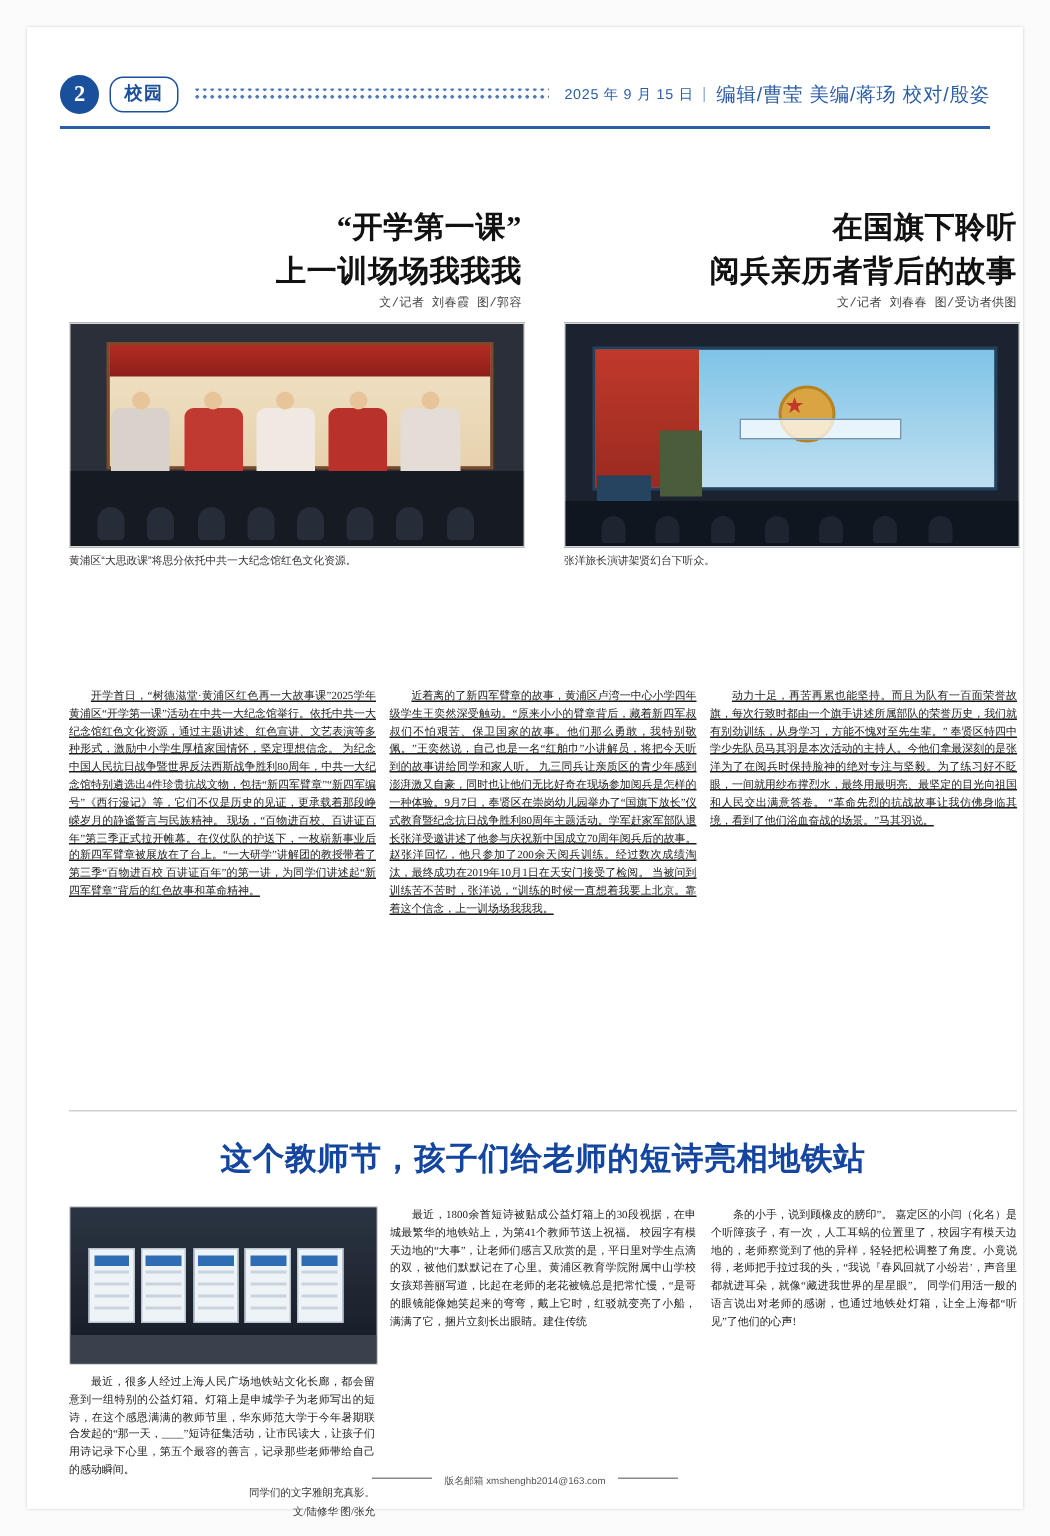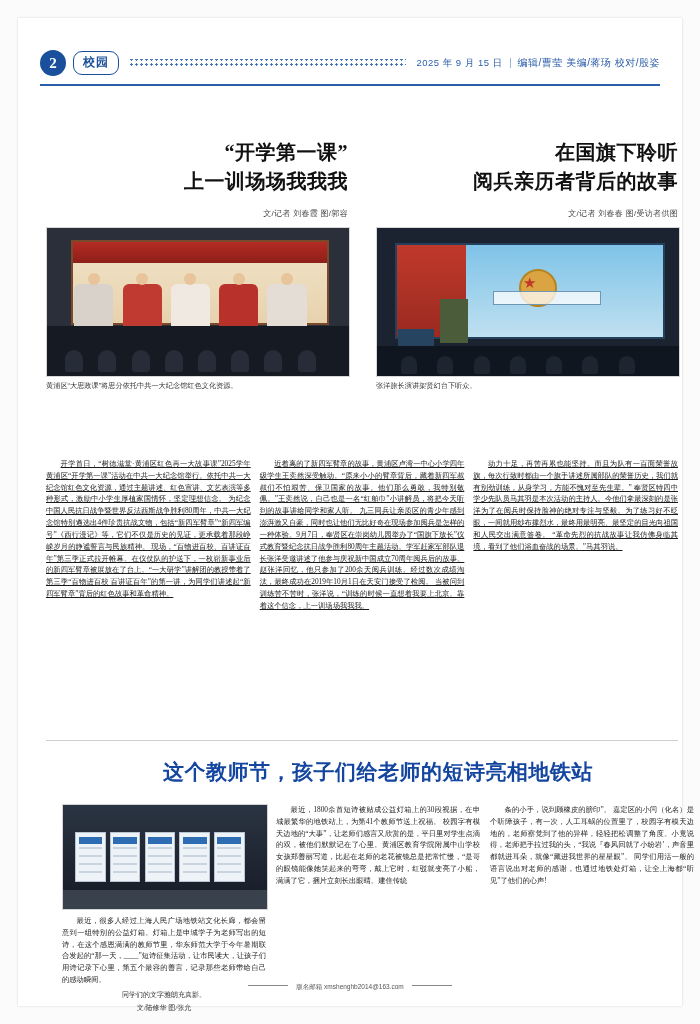--- a/index.html
+++ b/index.html
@@ -51,42 +51,42 @@
   }
   .mast-date{
     font-size:9.5px;color:#2b5ea8;letter-spacing:.5px;
     white-space:nowrap;
   }
   .mast-sep{
     display:inline-block;width:1px;height:10px;background:#9cb6d8;
     margin:0 7px;vertical-align:-1px;
   }
   .mast-credits{
-    font-size:10px;color:#2b5ea8;letter-spacing:.5px;white-space:nowrap;
+    font-size:13px;color:#2b5ea8;letter-spacing:.5px;white-space:nowrap;
   }
   .rule-blue{
     position:absolute;left:22px;top:66px;width:620px;height:2px;background:#2b5ea8;
   }
 
   
   .col-left{position:absolute;left:28px;top:120px;width:302px;}
   .col-right{position:absolute;left:358px;top:120px;width:302px;}
 
   .headline{
     text-align:right;
     font-family:"Liberation Serif","DejaVu Serif",serif;
     font-weight:bold;
     color:#111;
     line-height:1.45;
     letter-spacing:.5px;
   }
   .headline .l1{font-size:20px;display:block;}
   .headline .l2{font-size:20px;display:block;}
   .byline{
-    text-align:right;font-size:8px;color:#444;margin-top:12px;letter-spacing:.3px;
+    text-align:right;font-size:8px;color:#444;letter-spacing:.3px;font-family:Liberation Mono, monospace;
   }
   .photo{
     margin-top:8px;width:100%;height:148px;position:relative;overflow:hidden;
     border:1px solid #d8d8d8;
   }
   .caption{
     font-size:7.2px;color:#333;margin-top:4px;line-height:1.5;
   }
   .body3{
     margin-top:8px;
@@ -169,40 +169,40 @@
   .ph2 .hd{
     position:absolute;bottom:2px;width:16px;height:18px;border-radius:8px 8px 2px 2px;
     background:#1d2531;
   }
 
   
   .divider{
     position:absolute;left:28px;top:722px;width:632px;height:1px;background:#d0d0d0;
   }
   .bottom{
-    position:absolute;left:28px;top:740px;width:632px;margin-left:16px;
+    position:absolute;left:28px;top:740px;width:632px;
   }
   .bottom-head{
     text-align:center;
     font-family:"Liberation Serif","DejaVu Serif",serif;
     font-weight:bold;font-size:21px;color:#1446a0;letter-spacing:.5px;
   }
   .bottom-body{
     margin-top:18px;display:flex;gap:10px;
   }
   .bcol{
     flex:1;font-size:7.3px;line-height:1.62;color:#222;text-align:justify;
     font-family:"Liberation Serif","DejaVu Serif",serif;
   }
   .bcol p{margin:0 0 4px 0;text-indent:2em;}
   .bphoto{
     width:100%;height:104px;position:relative;overflow:hidden;border:1px solid #d4d4d4;
     margin-bottom:5px;
   }
-  .bcap{font-size:7px;color:#333;text-align:center;margin-top:2px;}
+  .bcap{font-size:7px;color:#333;text-align:right;margin-top:2px;}
 
   
   .ph3{background:#202733;}
   .ph3 .wall{
     position:absolute;left:0;top:0;width:100%;height:100%;
     background:linear-gradient(180deg,#2b3442 0%,#151b25 100%);
   }
   .ph3 .frame{
     position:absolute;top:26%;width:14%;height:46%;
     background:#eef3f7;border:1px solid #b9c6d2;

